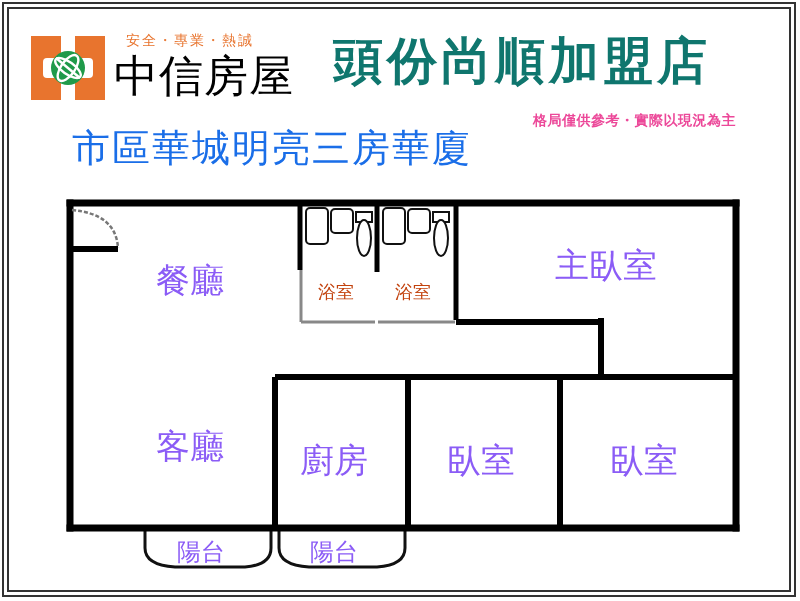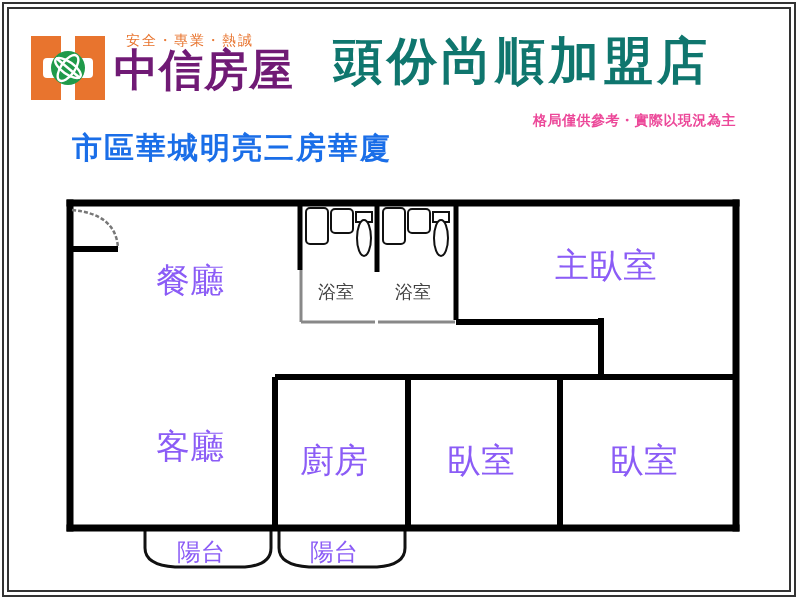--- a/index.html
+++ b/index.html
@@ -9,36 +9,36 @@
   
   .frame-outer { position: absolute; left: 2px; top: 2px; width: 794px; height: 595px;
                  border: 2px solid #333; box-sizing: border-box; }
   .frame-inner { position: absolute; left: 7px; top: 7px; width: 784px; height: 585px;
                  border: 2px solid #333; box-sizing: border-box; }
 
   
   .logo-mark { position: absolute; left: 31px; top: 36px; width: 74px; height: 64px; }
   .logo-slogan { position: absolute; left: 118px; top: 32px; font-size: 14px; color: #e8742e;
                  letter-spacing: 2px; white-space: nowrap; margin-left: 8px; }
-  .logo-name { position: absolute; left: 114px; top: 45px; font-size: 44px; line-height: 50px;
-               color: #701a75; font-weight: bold; letter-spacing: 1px; white-space: nowrap; }
+  .logo-name { position: absolute; left: 114px; top: 51px; font-size: 44px; line-height: 50px;
+               color: #000000; font-weight: normal; letter-spacing: 1px; white-space: nowrap; }
 
   .store-name { position: absolute; left: 333px; top: 30px; font-size: 50px; line-height: 62px;
                 color: #0f766e; font-weight: bold; letter-spacing: 4px; white-space: nowrap; }
   .disclaimer { position: absolute; left: 533px; top: 112px; font-size: 14px; color: #ec4899;
                 font-weight: bold; white-space: nowrap; letter-spacing: 0.5px; }
-  .listing-title { position: absolute; left: 72px; top: 124px; font-size: 30px; line-height: 48px;
-                   color: #1a6ee8; font-weight: bold; letter-spacing: 2px; white-space: nowrap; }
+  .listing-title { position: absolute; left: 72px; top: 124px; font-size: 38px; line-height: 48px;
+                   color: #1a6ee8; font-weight: normal; letter-spacing: 2px; white-space: nowrap; }
 
   
   .plan { position: absolute; left: 0; top: 0; width: 800px; height: 601px; }
   .room-label { position: absolute; font-family: "DejaVu Serif", "Liberation Serif", serif;
                 color: #8b5cf6; white-space: nowrap; text-align: center; }
   .lbl-lg { font-size: 34px; }
-  .lbl-sm { font-size: 18px; color: #404040; }
+  .lbl-sm { font-size: 18px; color: #c2410c; }
   .lbl-md { font-size: 24px; }
 </style>
 </head>
 <body>
 
 <div class="frame-outer"></div>
 <div class="frame-inner"></div>
 
 <svg class="logo-mark" viewBox="0 0 74 64">
   <rect x="0" y="0" width="30" height="64" fill="#e8742e"></rect>

